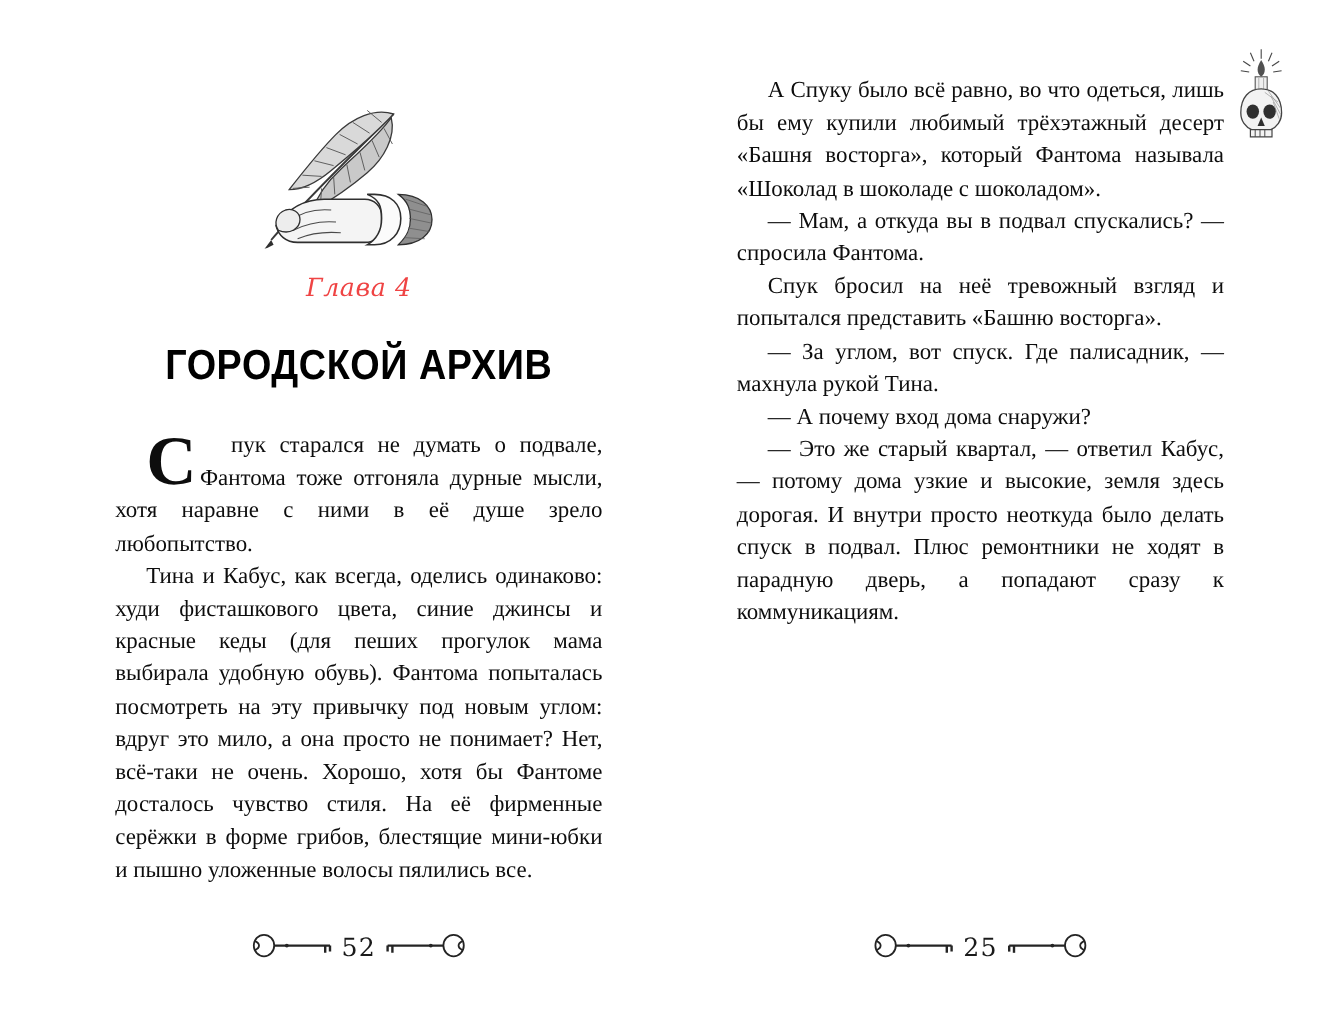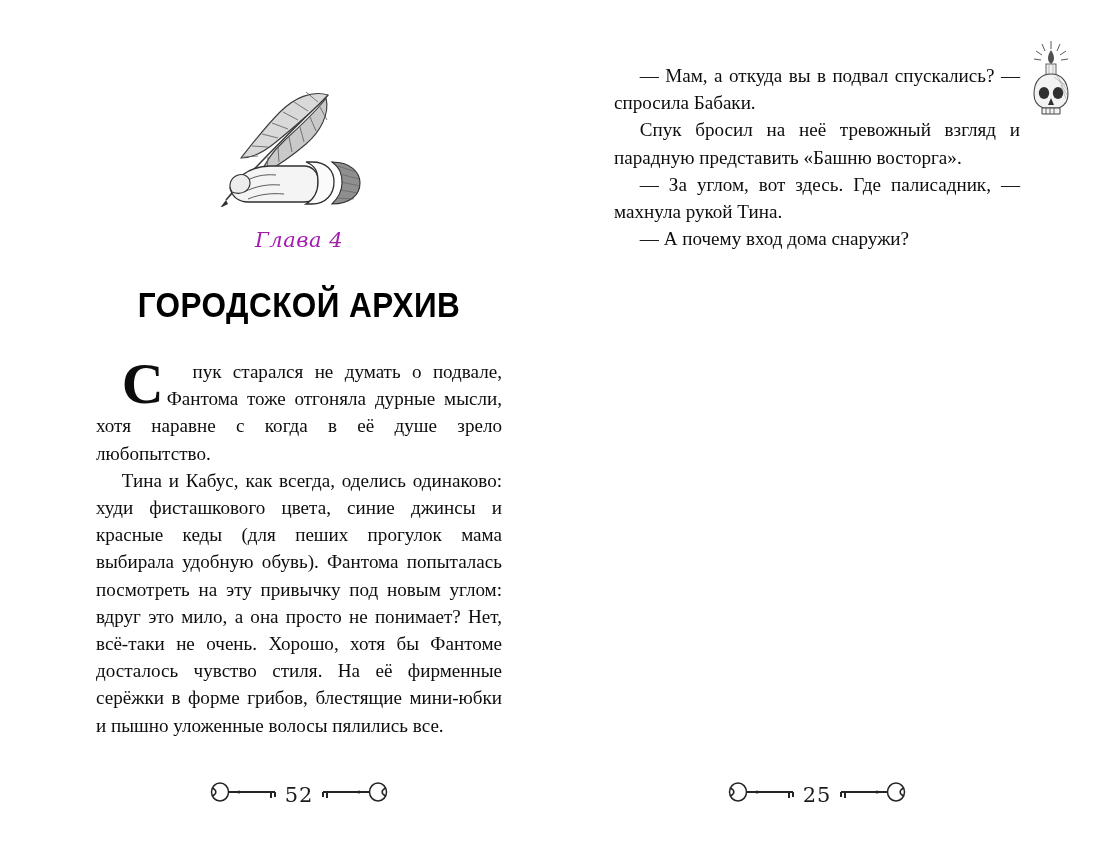--- a/index.html
+++ b/index.html
@@ -58,21 +58,21 @@
   .chapter-eyebrow {
     position: absolute;
     top: 228px;
     left: 0;
     width: 406px;
     text-align: center;
     font-family: "DejaVu Serif", serif;
     font-style: italic;
     font-size: 21px;
     letter-spacing: 0.5px;
-    color: #a21caf;
+    color: #ef4444;
   }
   .chapter-title {
     position: absolute;
     top: 262px;
     left: 0;
     width: 406px;
     text-align: center;
     font-family: "Liberation Sans Narrow", "Liberation Sans", sans-serif;
     font-weight: bold;
     font-size: 35px;
@@ -112,21 +112,21 @@
     padding: 0 3px 0 0;
     margin-top: 2px;
   }
 
   
   .folio {
     position: absolute;
     bottom: 38px;
     height: 34px;
     display: flex;
-    align-items: flex-end;
+    align-items: center;
     justify-content: center;
     gap: 1px;
   }
   .page-left .folio  { left: 96px;  width: 406px; }
   .page-right .folio { left: 64px;  width: 406px; }
 
   .folio-number {
     font-family: "DejaVu Serif", serif;
     font-size: 21px;
     letter-spacing: 1px;
@@ -235,21 +235,21 @@
 
           <path d="M18 138 L12 146 L20 142 Z" fill="#2f2f2f"></path>
         </svg>
       </div>
 
       <div class="chapter-eyebrow">Глава 4</div>
 
       <h1 class="chapter-title">ГОРОДСКОЙ АРХИВ</h1>
 
       <div class="body-text">
-        <p class="dropcap-para"><span class="dropcap">С</span><span>пук старался не думать о подвале, Фантома тоже отгоняла дурные мысли, хотя наравне с когда в её душе зрело любопытство.</span></p>
+        <p class="dropcap-para"><span class="dropcap">С</span><span>пук старался не думать о подвале, Фантома тоже отгоняла дурные мысли, хотя наравне с ними в её душе зрело любопытство.</span></p>
         <p><span>Тина и Кабус, как всегда, оделись одинаково: худи фисташкового цвета, синие джинсы и красные кеды (для пеших прогулок мама выбирала удобную обувь). Фантома попыталась посмотреть на эту привычку под новым углом: вдруг это мило, а она просто не понимает? Нет, всё-таки не очень. Хорошо, хотя бы Фантоме досталось чувство стиля. На её фирменные серёжки в форме грибов, блестящие мини-юбки и пышно уложенные волосы пялились все.</span></p>
       </div>
 
     </div>
 
     <div class="folio">
       <span class="key-orn">
         <svg viewBox="0 0 72 22" width="72" height="22" aria-hidden="true">
           <g fill="none" stroke="#242424" stroke-width="1.5">
             <ellipse cx="11" cy="11" rx="8.5" ry="9"></ellipse>
@@ -273,24 +273,26 @@
             <circle cx="30" cy="11" r="1.6" fill="#242424" stroke="none"></circle>
           </g>
         </svg>
       </span>
     </div>
   </div>
 
   <div class="page page-right">
     <div class="column">
       <div class="body-text">
-        <p><span>— Мам, а откуда вы в подвал спускались? — спросила Бабаки.</span></p>
-        <p><span>Спук бросил на неё тревожный взгляд и парадную представить «Башню восторга».</span></p>
-        <p><span>— За углом, вот здесь. Где палисадник, — махнула рукой Тина.</span></p>
+        <p><span>А Спуку было всё равно, во что одеться, лишь бы ему купили любимый трёхэтажный десерт «Башня восторга», который Фантома называла «Шоколад в шоколаде с шоколадом».</span></p>
+        <p><span>— Мам, а откуда вы в подвал спускались? — спросила Фантома.</span></p>
+        <p><span>Спук бросил на неё тревожный взгляд и попытался представить «Башню восторга».</span></p>
+        <p><span>— За углом, вот спуск. Где палисадник, — махнула рукой Тина.</span></p>
         <p><span>— А почему вход дома снаружи?</span></p>
+        <p><span>— Это же старый квартал, — ответил Кабус, — потому дома узкие и высокие, земля здесь дорогая. И внутри просто неоткуда было делать спуск в подвал. Плюс ремонтники не ходят в парадную дверь, а попадают сразу к коммуникациям.</span></p>
       </div>
     </div>
 
     <div class="folio">
       <span class="key-orn">
         <svg viewBox="0 0 72 22" width="72" height="22" aria-hidden="true">
           <g fill="none" stroke="#242424" stroke-width="1.5">
             <ellipse cx="11" cy="11" rx="8.5" ry="9"></ellipse>
             <path d="M3.4 7.2 C8 9 8 13 3.4 14.8"></path>
             <line x1="19.5" y1="11" x2="66" y2="11" stroke-width="2"></line>

